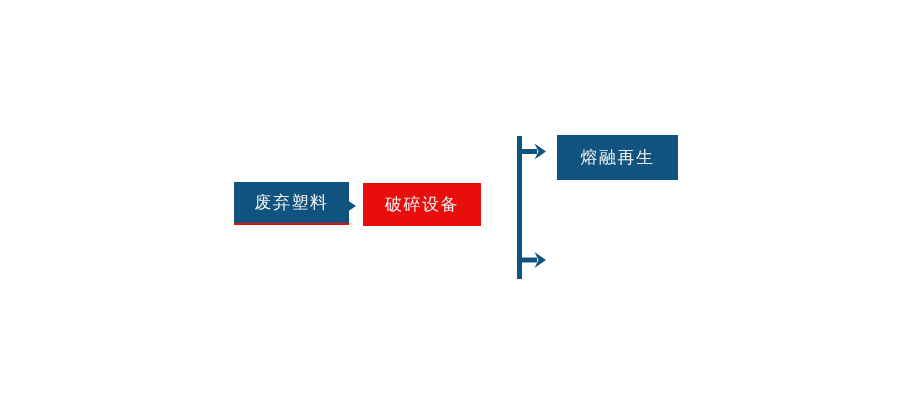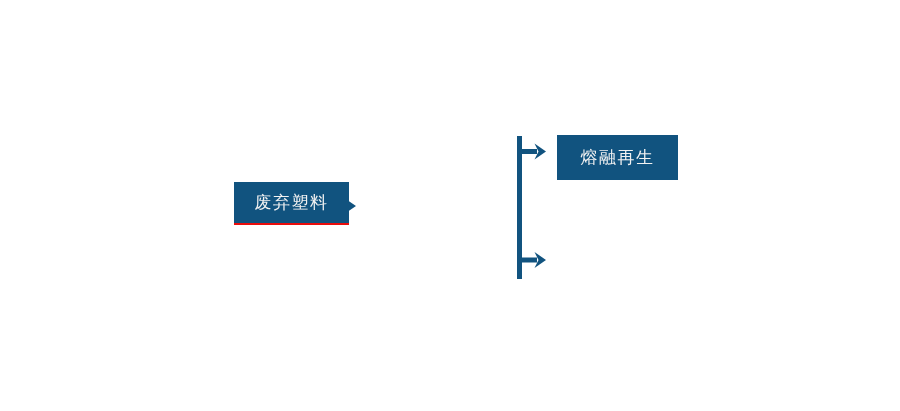--- a/index.html
+++ b/index.html
@@ -77,19 +77,22 @@
     <g>
       <line x1="520" y1="260" x2="537" y2="260" stroke="#11537f" stroke-width="5"></line>
       <polygon points="534.5,252 546,260 534.5,268 538.5,260" fill="#11537f"></polygon>
     </g>
   </svg>
 
   <div id="node-source" class="node node-blue">
     <span>废弃塑料</span>
   </div>
 
+  <div id="node-process" class="node node-red">
+    <span>破碎设备</span>
+  </div>
 
   <div id="node-output-1" class="node node-blue">
     <span>熔融再生</span>
   </div>
 
 
 </div>
 
 </body></html>

